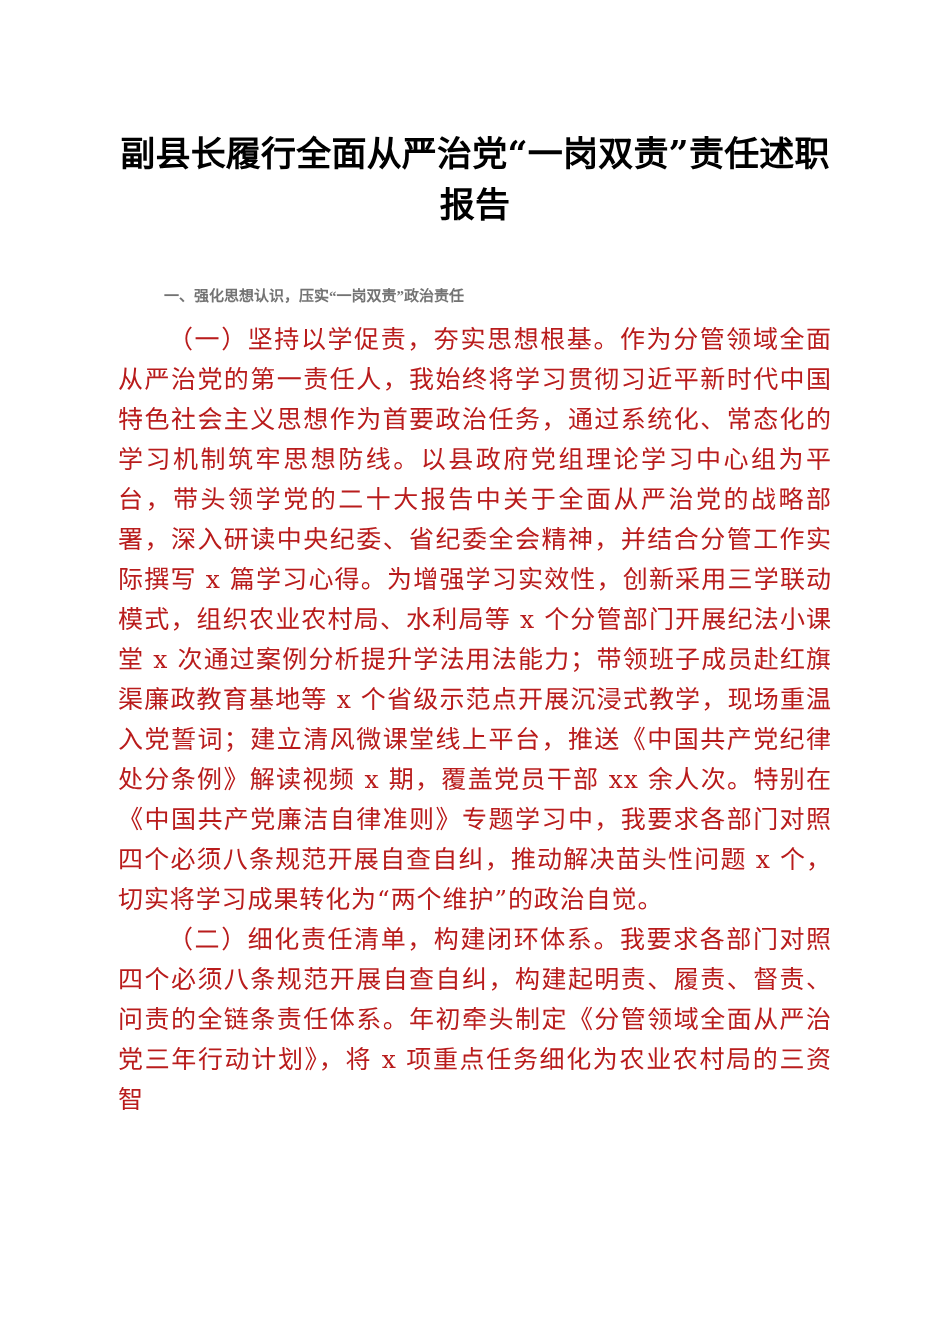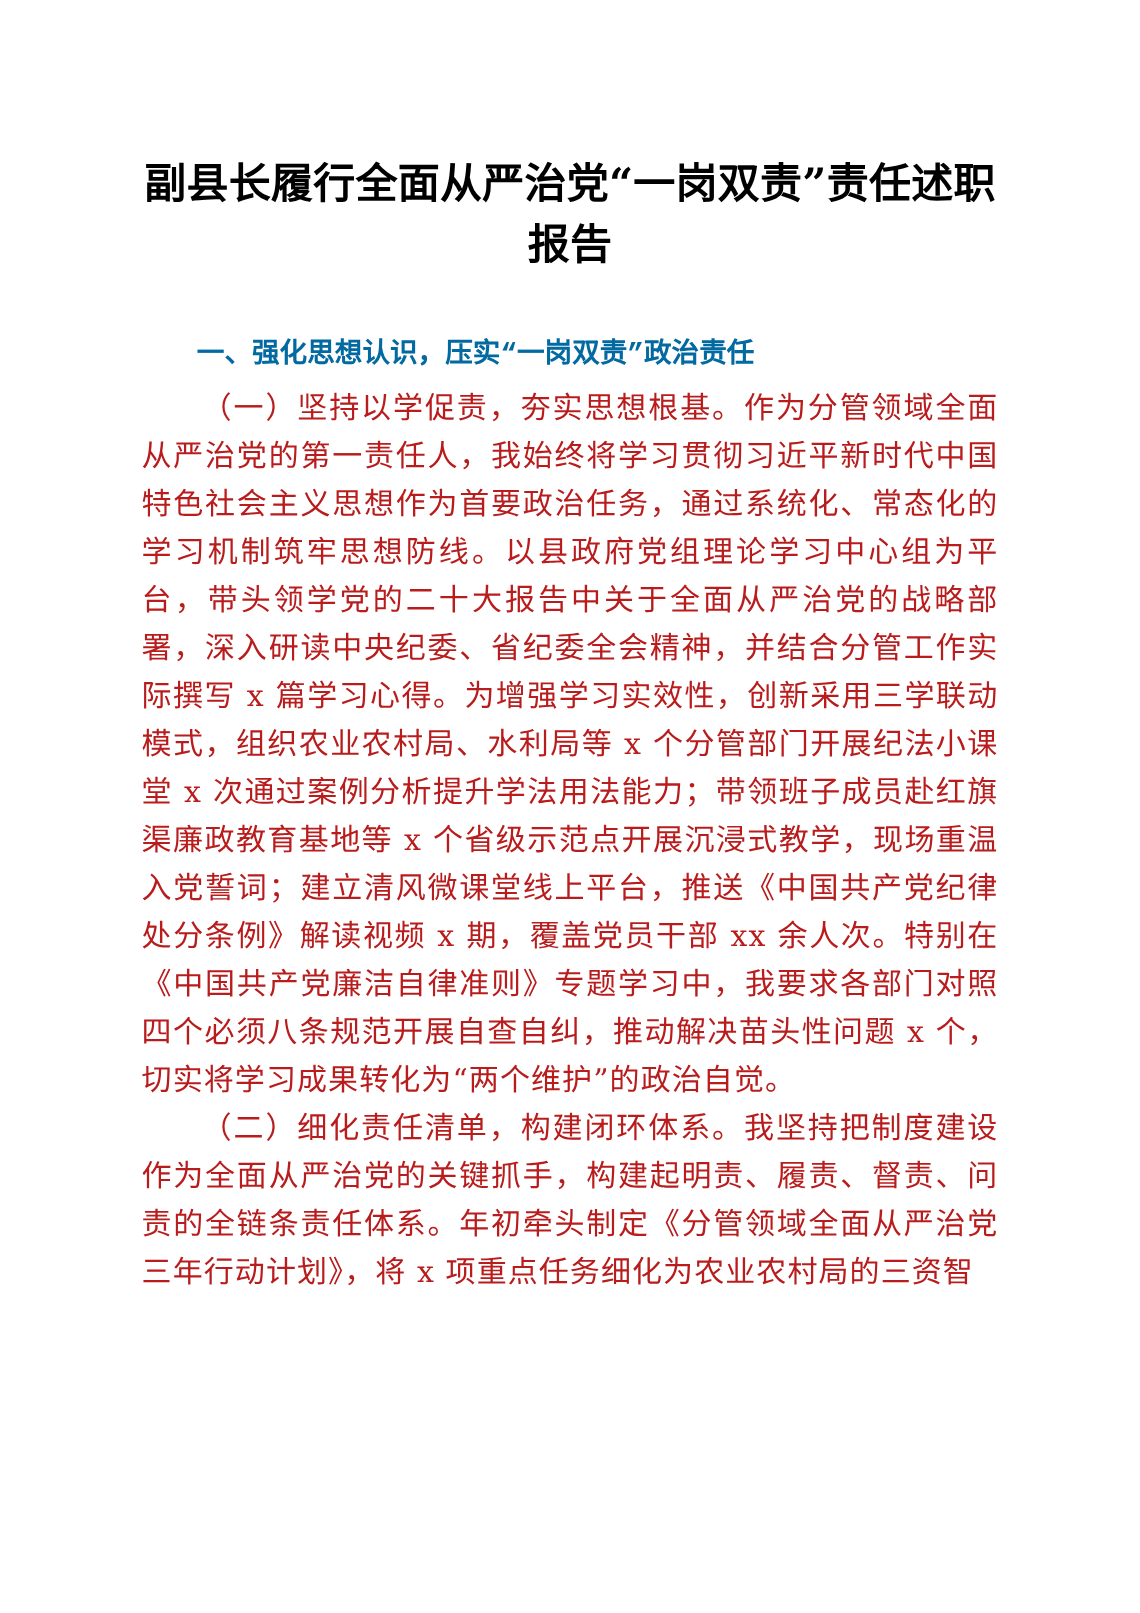--- a/index.html
+++ b/index.html
@@ -35,25 +35,25 @@
     text-align: center;
     letter-spacing: 0.2px;
     padding-top: 128px;
     text-indent: 0;
   }
 
   
   .section-heading {
     margin: 0;
     padding: 0;
-    font-family: Liberation Mono, monospace;
+    font-family: Liberation Serif, serif;
     font-weight: bold;
-    font-size: 23px;
+    font-size: 15px;
     line-height: 40px;
-    color: #0369a1;
+    color: #737373;
     text-indent: 46px;
     padding-top: 46px;
   }
 
   
   .para {
     margin: 0;
     padding: 0;
     font-family: "DejaVu Serif", "Liberation Serif", serif;
     font-size: 25px;
@@ -77,16 +77,16 @@
 
 <div class="page" style="background: rgb(255, 255, 255); width: 950px; height: 1344px;">
   <div class="doc-body">
 
     <h1 class="doc-title">副县长履行全面从严治党“一岗双责”责任述职报告</h1>
 
     <h2 class="section-heading">一、强化思想认识，压实“一岗双责”政治责任</h2>
 
     <p class="para para-first">（一）坚持以学促责，夯实思想根基。作为分管领域全面从严治党的第一责任人，我始终将学习贯彻习近平新时代中国特色社会主义思想作为首要政治任务，通过系统化、常态化的学习机制筑牢思想防线。以县政府党组理论学习中心组为平台，带头领学党的二十大报告中关于全面从严治党的战略部署，深入研读中央纪委、省纪委全会精神，并结合分管工作实际撰写 x 篇学习心得。为增强学习实效性，创新采用三学联动模式，组织农业农村局、水利局等 x 个分管部门开展纪法小课堂 x 次通过案例分析提升学法用法能力；带领班子成员赴红旗渠廉政教育基地等 x 个省级示范点开展沉浸式教学，现场重温入党誓词；建立清风微课堂线上平台，推送《中国共产党纪律处分条例》解读视频 x 期，覆盖党员干部 xx 余人次。特别在《中国共产党廉洁自律准则》专题学习中，我要求各部门对照四个必须八条规范开展自查自纠，推动解决苗头性问题 x 个，切实将学习成果转化为“两个维护”的政治自觉。</p>
 
-    <p class="para">（二）细化责任清单，构建闭环体系。我坚持把制度建设作为全面从严治党的关键抓手，构建起明责、履责、督责、问责的全链条责任体系。年初牵头制定《分管领域全面从严治党三年行动计划》，将 x 项重点任务细化为农业农村局的三资智</p>
+    <p class="para">（二）细化责任清单，构建闭环体系。我要求各部门对照四个必须八条规范开展自查自纠，构建起明责、履责、督责、问责的全链条责任体系。年初牵头制定《分管领域全面从严治党三年行动计划》，将 x 项重点任务细化为农业农村局的三资智</p>
 
   </div>
 </div>
 
 </body></html>

